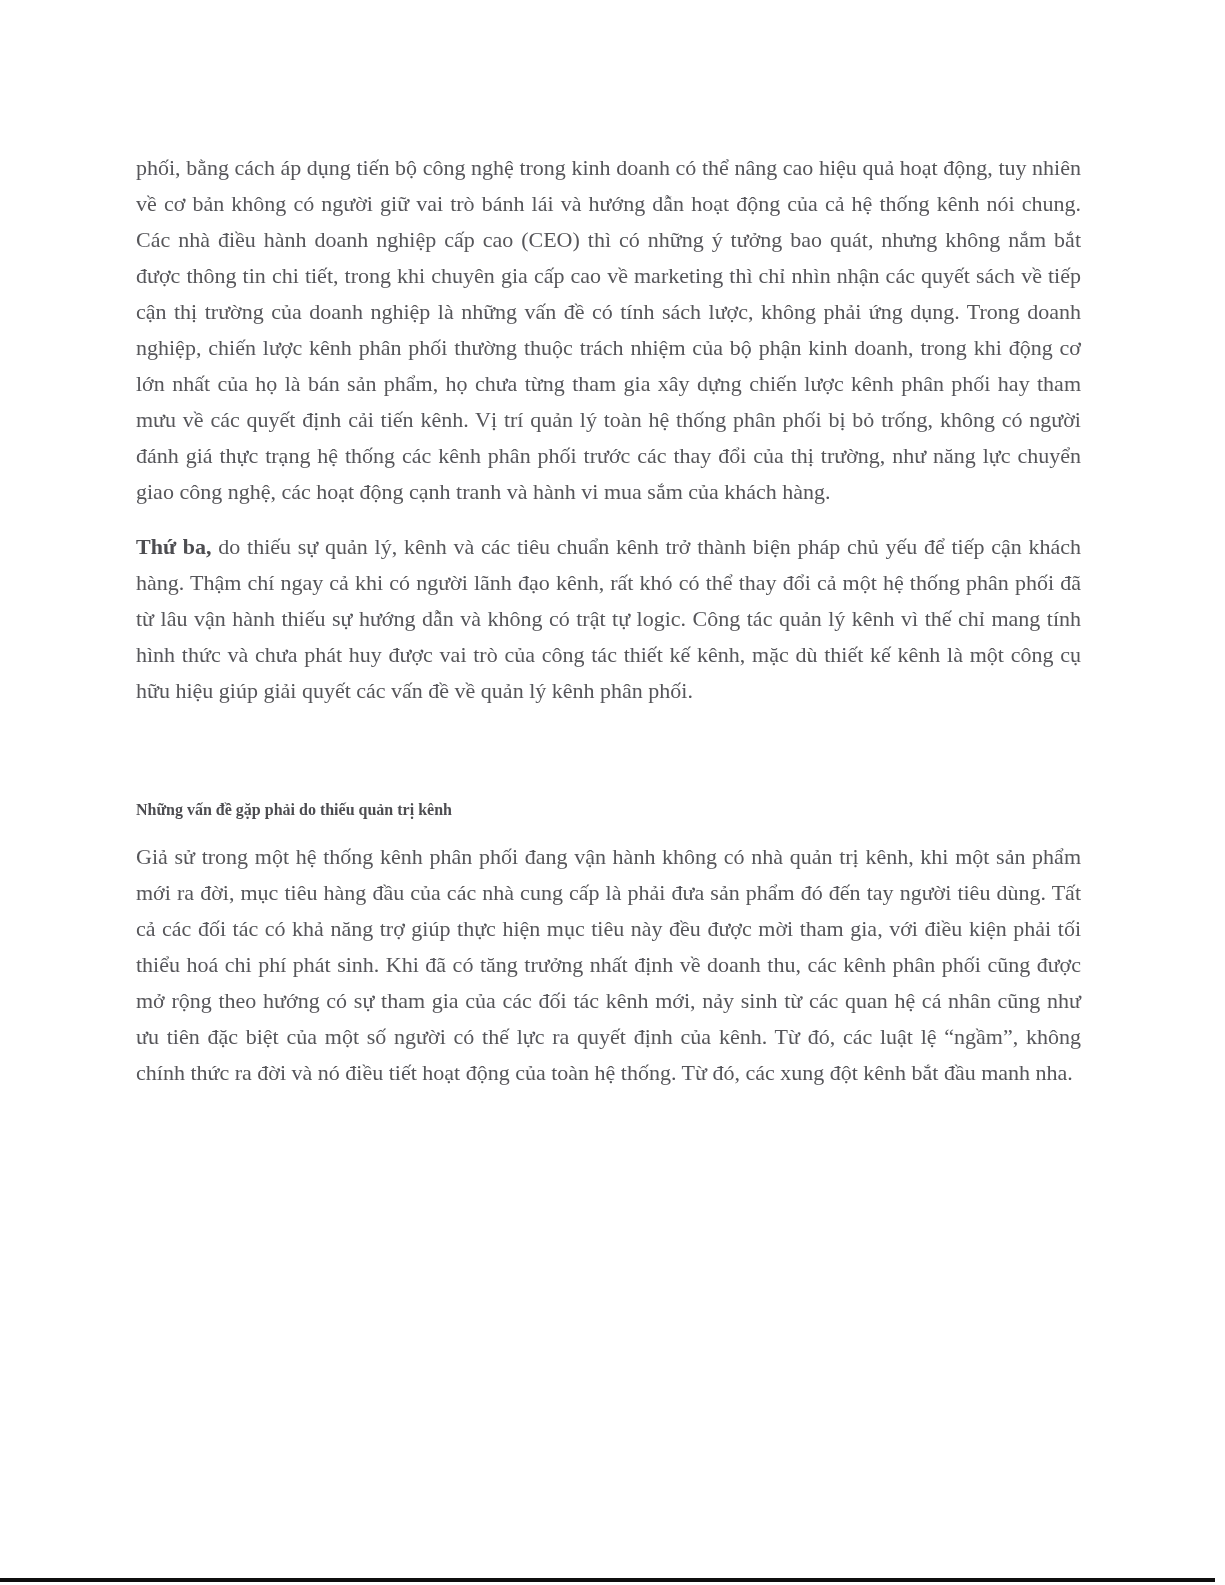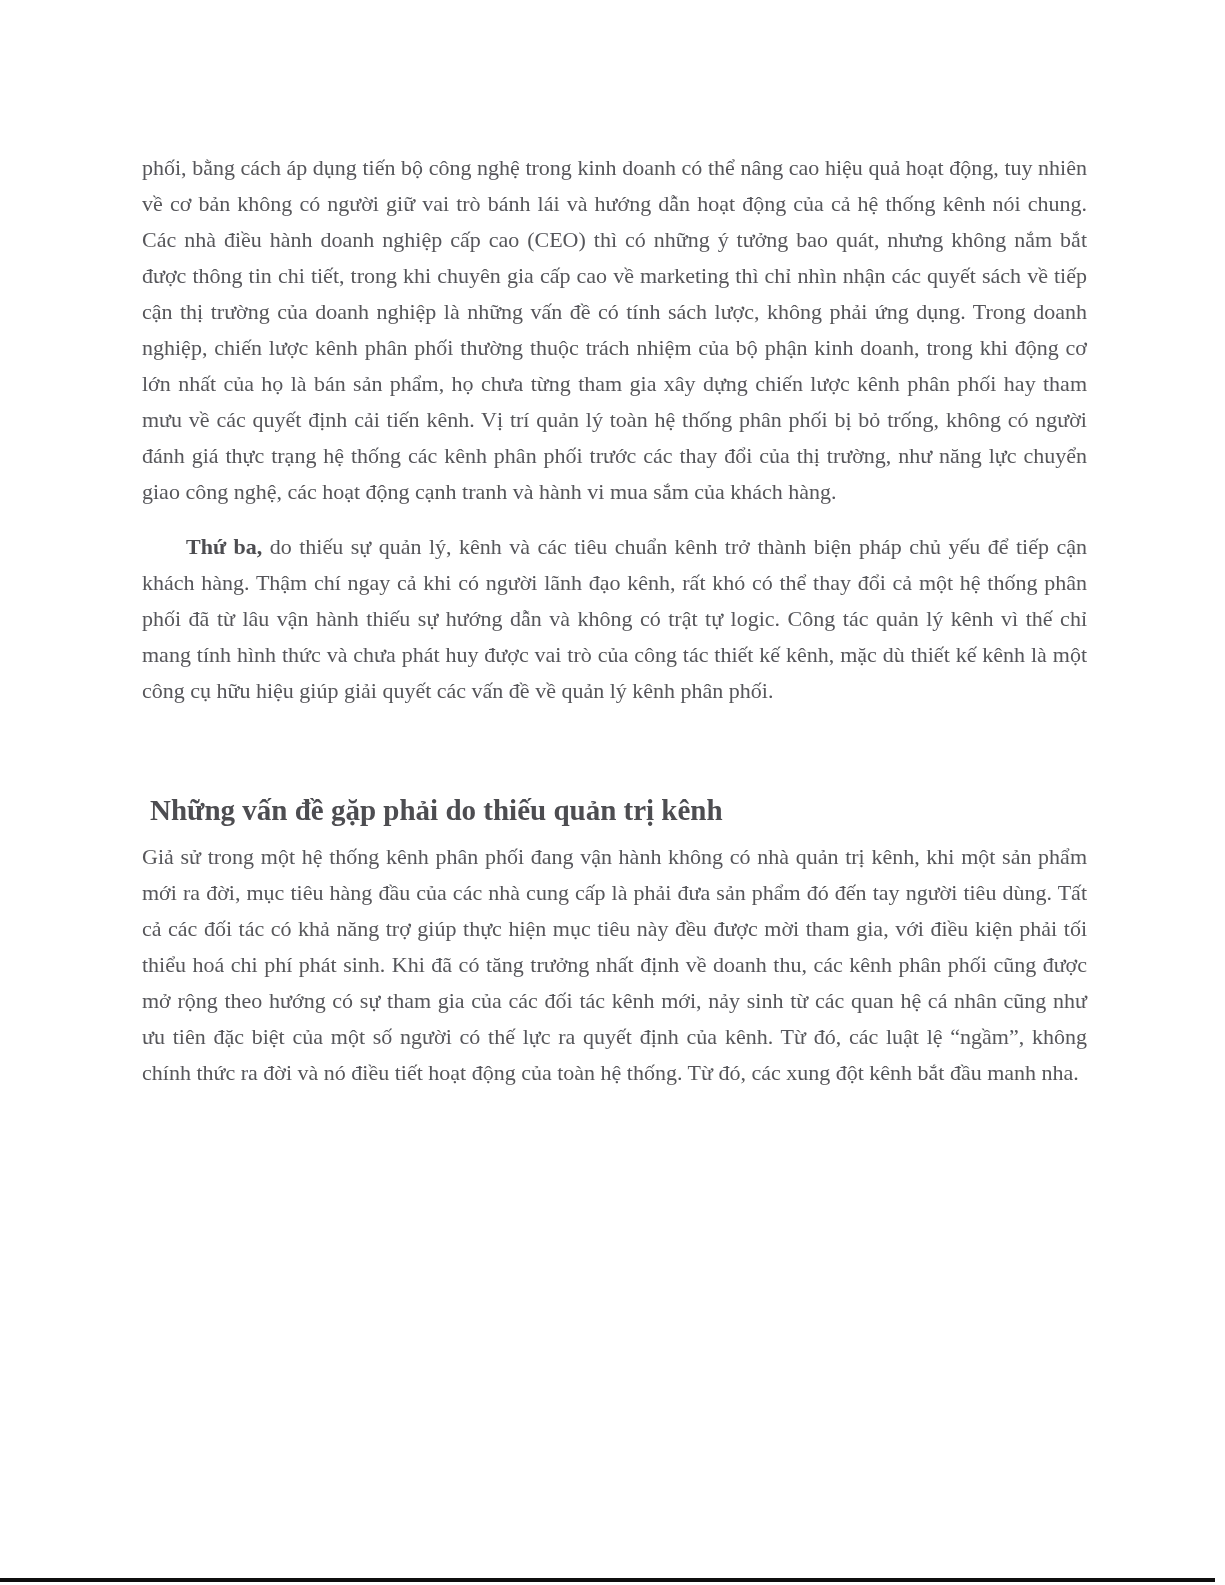--- a/index.html
+++ b/index.html
@@ -17,43 +17,42 @@
   .page {
     position: absolute;
     left: 0;
     top: 0;
     width: 1225px;
     height: 1585px;
     background: #ffffff;
   }
   .content {
     position: absolute;
-    left: 142px;
+    left: 136px;
     top: 150px;
     width: 945px;
     color: #56565a;
     font-size: 22px;
     line-height: 36px;
     text-align: justify;
     text-justify: inter-word;
   }
   .content p {
     margin: 0 0 19px 0;
   }
   .lead-bold {
     font-weight: bold;
     color: #4d4d51;
-    margin-left: 44px;
   }
   h2.section-heading {
-    font-size: 29px;
+    font-size: 16px;
     line-height: 36px;
     font-weight: bold;
     color: #4d4d51;
-    margin: 83px 0 11px 8px;
+    margin: 83px 0 11px 0;
     text-align: left;
   }
   .page-edge {
     position: absolute;
     left: 0;
     top: 1578px;
     width: 1215px;
     height: 4px;
     background: #0f0f0f;
   }

